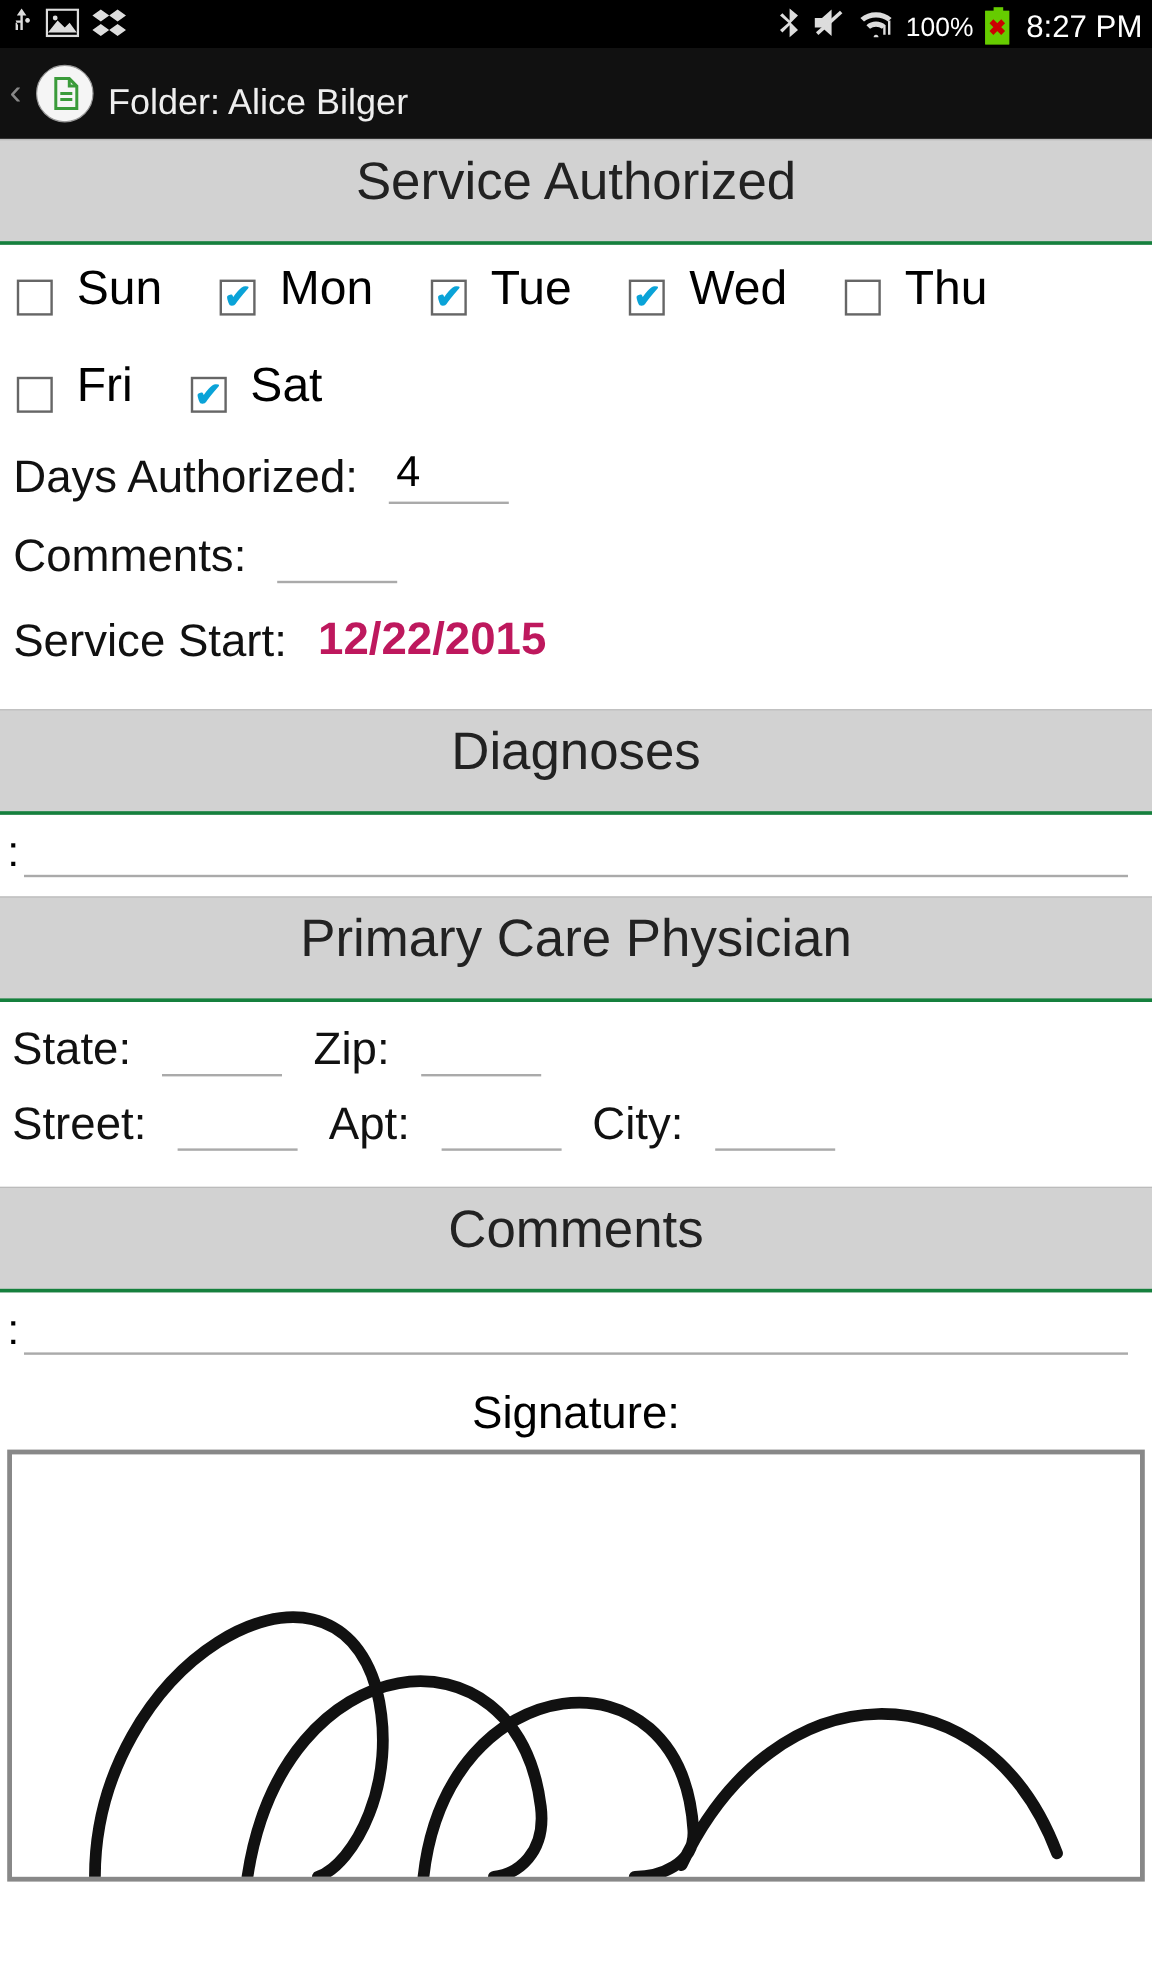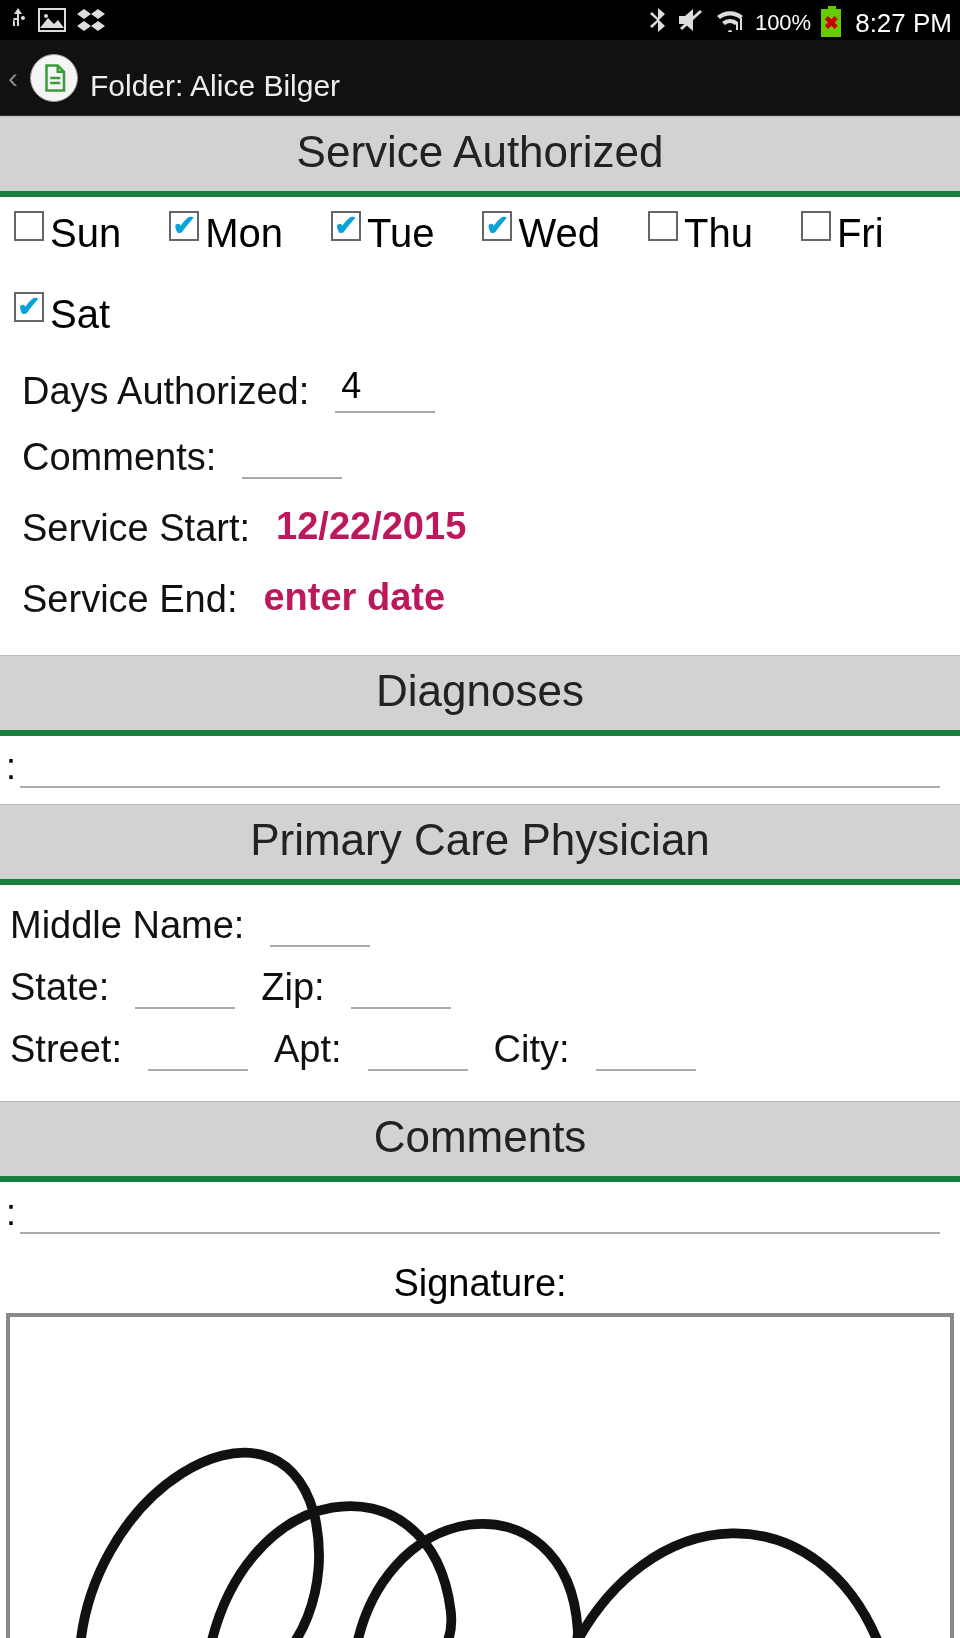--- a/index.html
+++ b/index.html
@@ -47,43 +47,43 @@
     display:flex; align-items:center; justify-content:center;
     border:1px solid #999;
   }
   .doc-badge svg { width:30px; height:30px; }
   .app-title { font-size:30px; color:#eee;margin-top:17px; }
   .section-header {
     background:#d2d2d2;
     text-align:center;
     font-size:44px;
     color:#222;
-    padding: 10px 0 14px 0;
+    padding: 10px 0 24px 0;
     border-top:1px solid #bbb;
-    border-bottom:6px solid #15803d;
+    border-bottom:3px solid #15803d;
   }
   .section-body { padding: 8px 10px 16px 10px; }
   .days-row {
     display:flex;
     flex-wrap:wrap;
     gap: 36px 48px;
     padding: 6px 4px 18px 4px;
     font-size:40px;
   }
-  .day-item { display:flex; align-items:flex-start; gap:6px; }
+  .day-item { display:flex; align-items:flex-end; gap:20px; }
   .cb {
     width:30px; height:30px; border:2px solid #666; display:inline-flex;
     align-items:center; justify-content:center; background:#fff;
   }
   .cb.checked::after{
     content:"✔"; color:#0aa3d8; font-size:28px; line-height:1; font-weight:bold;
   }
   .field-row {
     display:flex; align-items:flex-end; flex-wrap:wrap;
-    font-size:38px; color:#111; margin: 10px 0 18px 12px;
+    font-size:38px; color:#111; margin: 10px 0 18px 1px;
     gap: 12px 26px;
   }
   .field-row .lbl { white-space:nowrap; }
   .underline-input {
     border:none; border-bottom:2px solid #aaa;
     font-size:36px; min-width:80px; padding:0 6px 4px 6px;
     background:transparent;
   }
   .underline-input.sm { width:100px; }
   .underline-input.wide { width:780px; }
@@ -207,38 +207,30 @@
   <div class="field-row">
     <span class="lbl">Comments:</span>
     <input class="underline-input sm" value="" style="">
   </div>
 
   <div class="field-row" style="margin-top:26px;">
     <span class="lbl">Service Start:</span>
     <span class="link-date">12/22/2015</span>
   </div>
 
-  <div class="field-row" style="margin-top:26px;">
-    <span class="lbl">Service End:</span>
-    <span class="link-date">enter date</span>
-  </div>
 </div>
 
 <div class="section-header">Diagnoses</div>
 <div class="diag-row">
   <span>:</span>
   <input class="underline-input wide" style="width: 920px;" value="">
 </div>
 
 <div class="section-header">Primary Care Physician</div>
 <div class="section-body pcp-grid">
-  <div class="field-row">
-    <span class="lbl">Middle Name:</span>
-    <input class="underline-input sm" value="" style="">
-  </div>
   <div class="field-row">
     <span class="lbl">State:</span>
     <input class="underline-input sm" value="" style="">
     <span class="lbl">Zip:</span>
     <input class="underline-input sm" value="" style="">
   </div>
   <div class="field-row">
     <span class="lbl">Street:</span>
     <input class="underline-input sm" value="" style="">
     <span class="lbl">Apt:</span>

